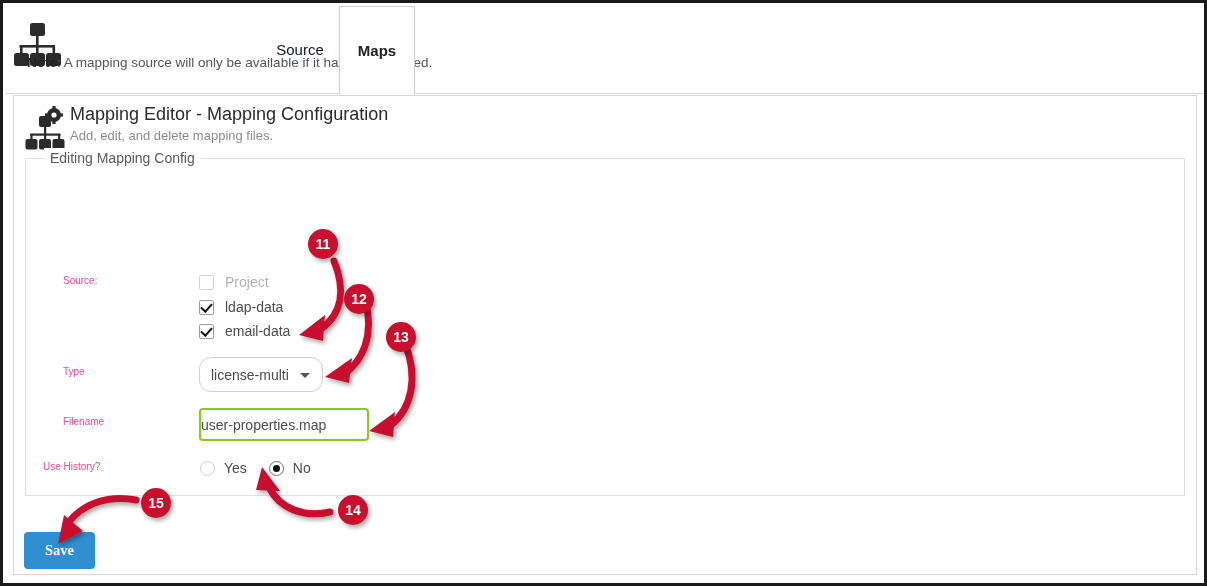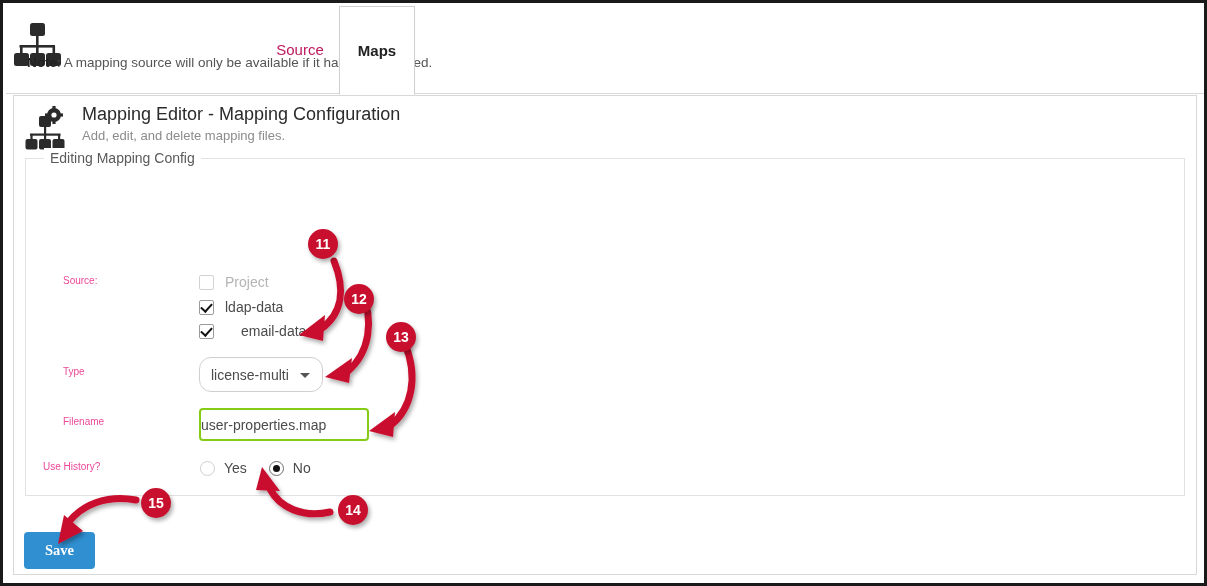--- a/index.html
+++ b/index.html
@@ -67,21 +67,21 @@
     top: 3px;
     height: 86px;
   }
   .tab {
     position: absolute;
     top: 0;
     display: flex;
     align-items: center;
     justify-content: center;
     font-size: 15px;
-    color: #be185d;
+    color: #0f172a;
     background: transparent;
     box-sizing: border-box;
     cursor: pointer;
     user-select: none;
   }
   .tab-source {
     left: 0;
     width: 78px;
     height: 86px;
   }
@@ -114,21 +114,21 @@
     top: 5px;
     display: flex;
     align-items: flex-start;
   }
   .card-icon {
     width: 44px;
     height: 44px;
     margin-top: 5px;
     flex: none;
   }
-  .card-head-text { margin-left: 14px; }
+  .card-head-text { margin-left: 2px; }
   .card-title {
     font-size: 18px;
     color: #2b2b2b;
     line-height: 26px;
   }
   .card-sub {
     font-size: 13px;
     color: #8b8b8b;
     line-height: 18px;
   }
@@ -176,21 +176,21 @@
   .lbl-history { left: 40px;  top: 458px; width: 120px; }
 
   .check-row {
     position: absolute;
     left: 196px;
     display: flex;
     align-items: center;
   }
   .cr1 { top: 271px; }
   .cr2 { top: 296px; }
-  .cr3 { top: 320px; gap: 16px; }
+  .cr3 { top: 320px; }
 
   .cbox {
     width: 15px;
     height: 15px;
     border: 1px solid #9b9b9b;
     border-radius: 2px;
     background: #ffffff;
     box-sizing: border-box;
     position: relative;
     flex: none;

